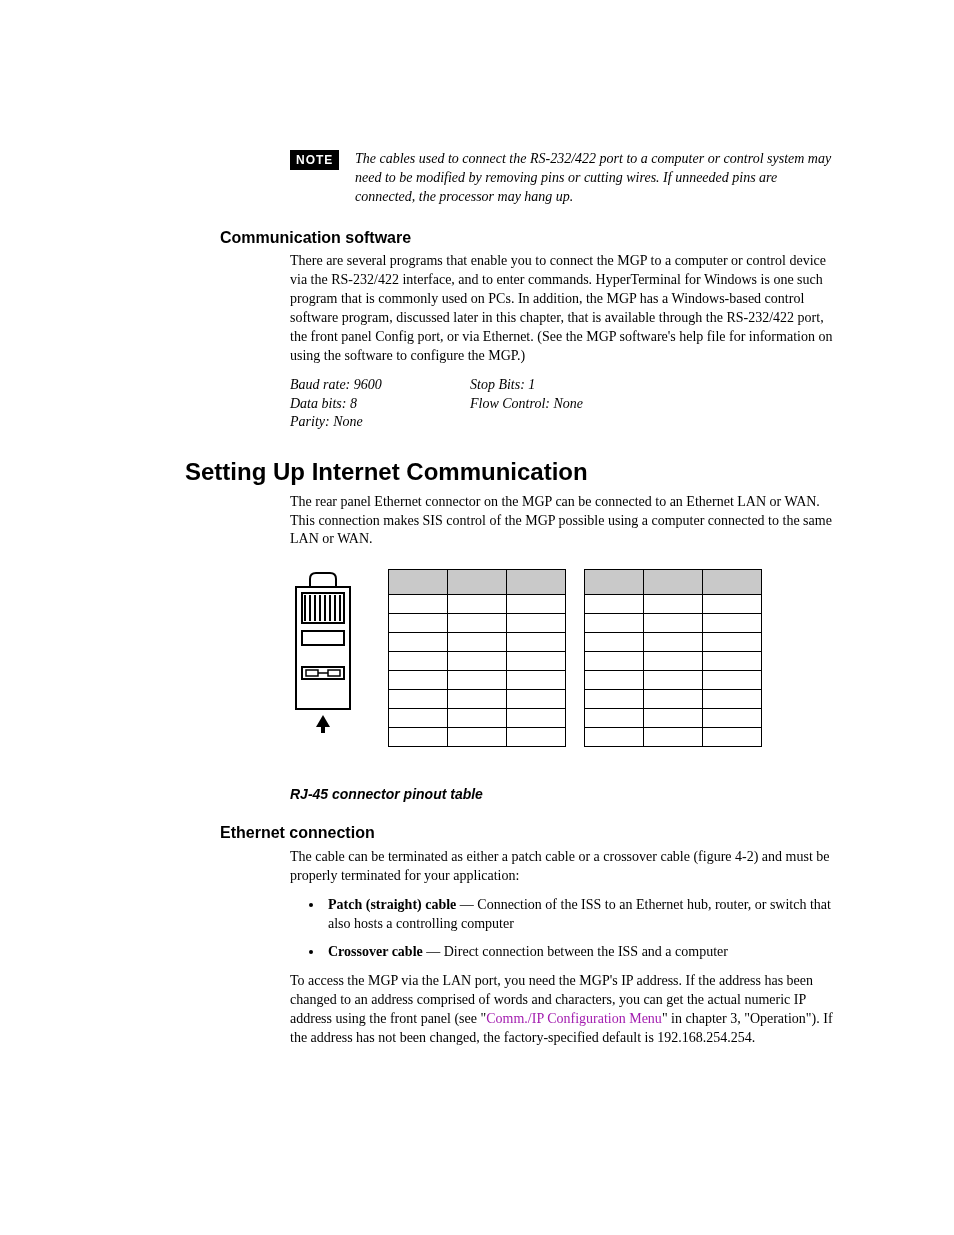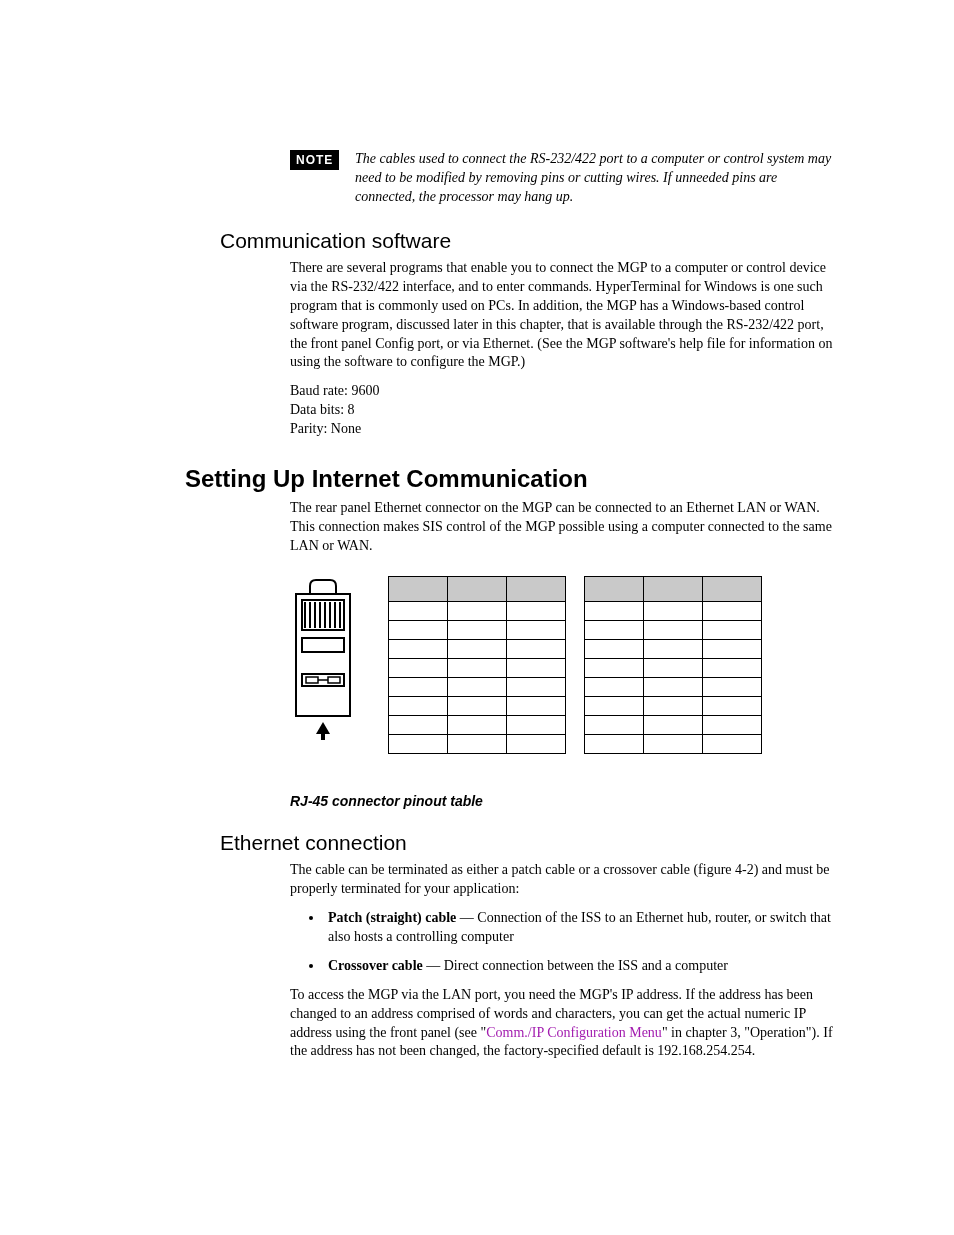--- a/index.html
+++ b/index.html
@@ -36,39 +36,39 @@
     padding: 2px 6px;
     display: inline-block;
   }
   .note-body {
     flex: 1;
     font-style: italic;
     padding-right: 10px;
   }
   h2.h2 {
     font-family: Arial, Helvetica, sans-serif;
-    font-weight: 400;
-    font-size: 21px;
+    font-weight: 700;
+    font-size: 16px;
     margin: 6px 0 4px 100px;
   }
   h1.h1 {
     font-family: Arial, Helvetica, sans-serif;
     font-weight: 900;
     font-size: 24px;
     margin: 24px 0 4px 65px;
   }
   .body-block {
     margin-left: 170px;
   }
   p { margin: 0 0 10px 0; }
   .two-col {
     display: flex;
     margin-top: 4px;
   }
-  .two-col > div { min-width: 180px; }
+  .two-col > div { min-width: 180px; font-style: italic; }
   .figure-area {
     margin: 20px 0 6px 170px;
     display: flex;
     gap: 18px;
     align-items: flex-start;
   }
   .rj45-box {
     width: 80px;
   }
   .rj45-svg { display: block; }
@@ -132,20 +132,24 @@
   </div>
 
   <h2 class="h2">Communication software</h2>
   <div class="body-block">
     <p>There are several programs that enable you to connect the MGP to a computer or control device via the RS-232/422 interface, and to enter commands.  HyperTerminal for Windows is one such program that is commonly used on PCs.  In addition, the MGP has a Windows-based control software program, discussed later in this chapter, that is available through the RS-232/422 port, the front panel Config port, or via Ethernet.  (See the MGP software's help file for information on using the software to configure the MGP.)</p>
     <div class="two-col">
       <div>
         <div>Baud rate:  9600</div>
         <div>Data bits:  8</div>
         <div>Parity:  None</div>
+      </div>
+      <div>
+        <div>Stop Bits:  1</div>
+        <div>Flow Control:  None</div>
       </div>
     </div>
   </div>
 
   <h1 class="h1">Setting Up Internet Communication</h1>
   <div class="body-block">
     <p>The rear panel Ethernet connector on the MGP can be connected to an Ethernet LAN or WAN.  This connection makes SIS control of the MGP possible using a computer connected to the same LAN or WAN.</p>
   </div>
 
   <div class="figure-area">

